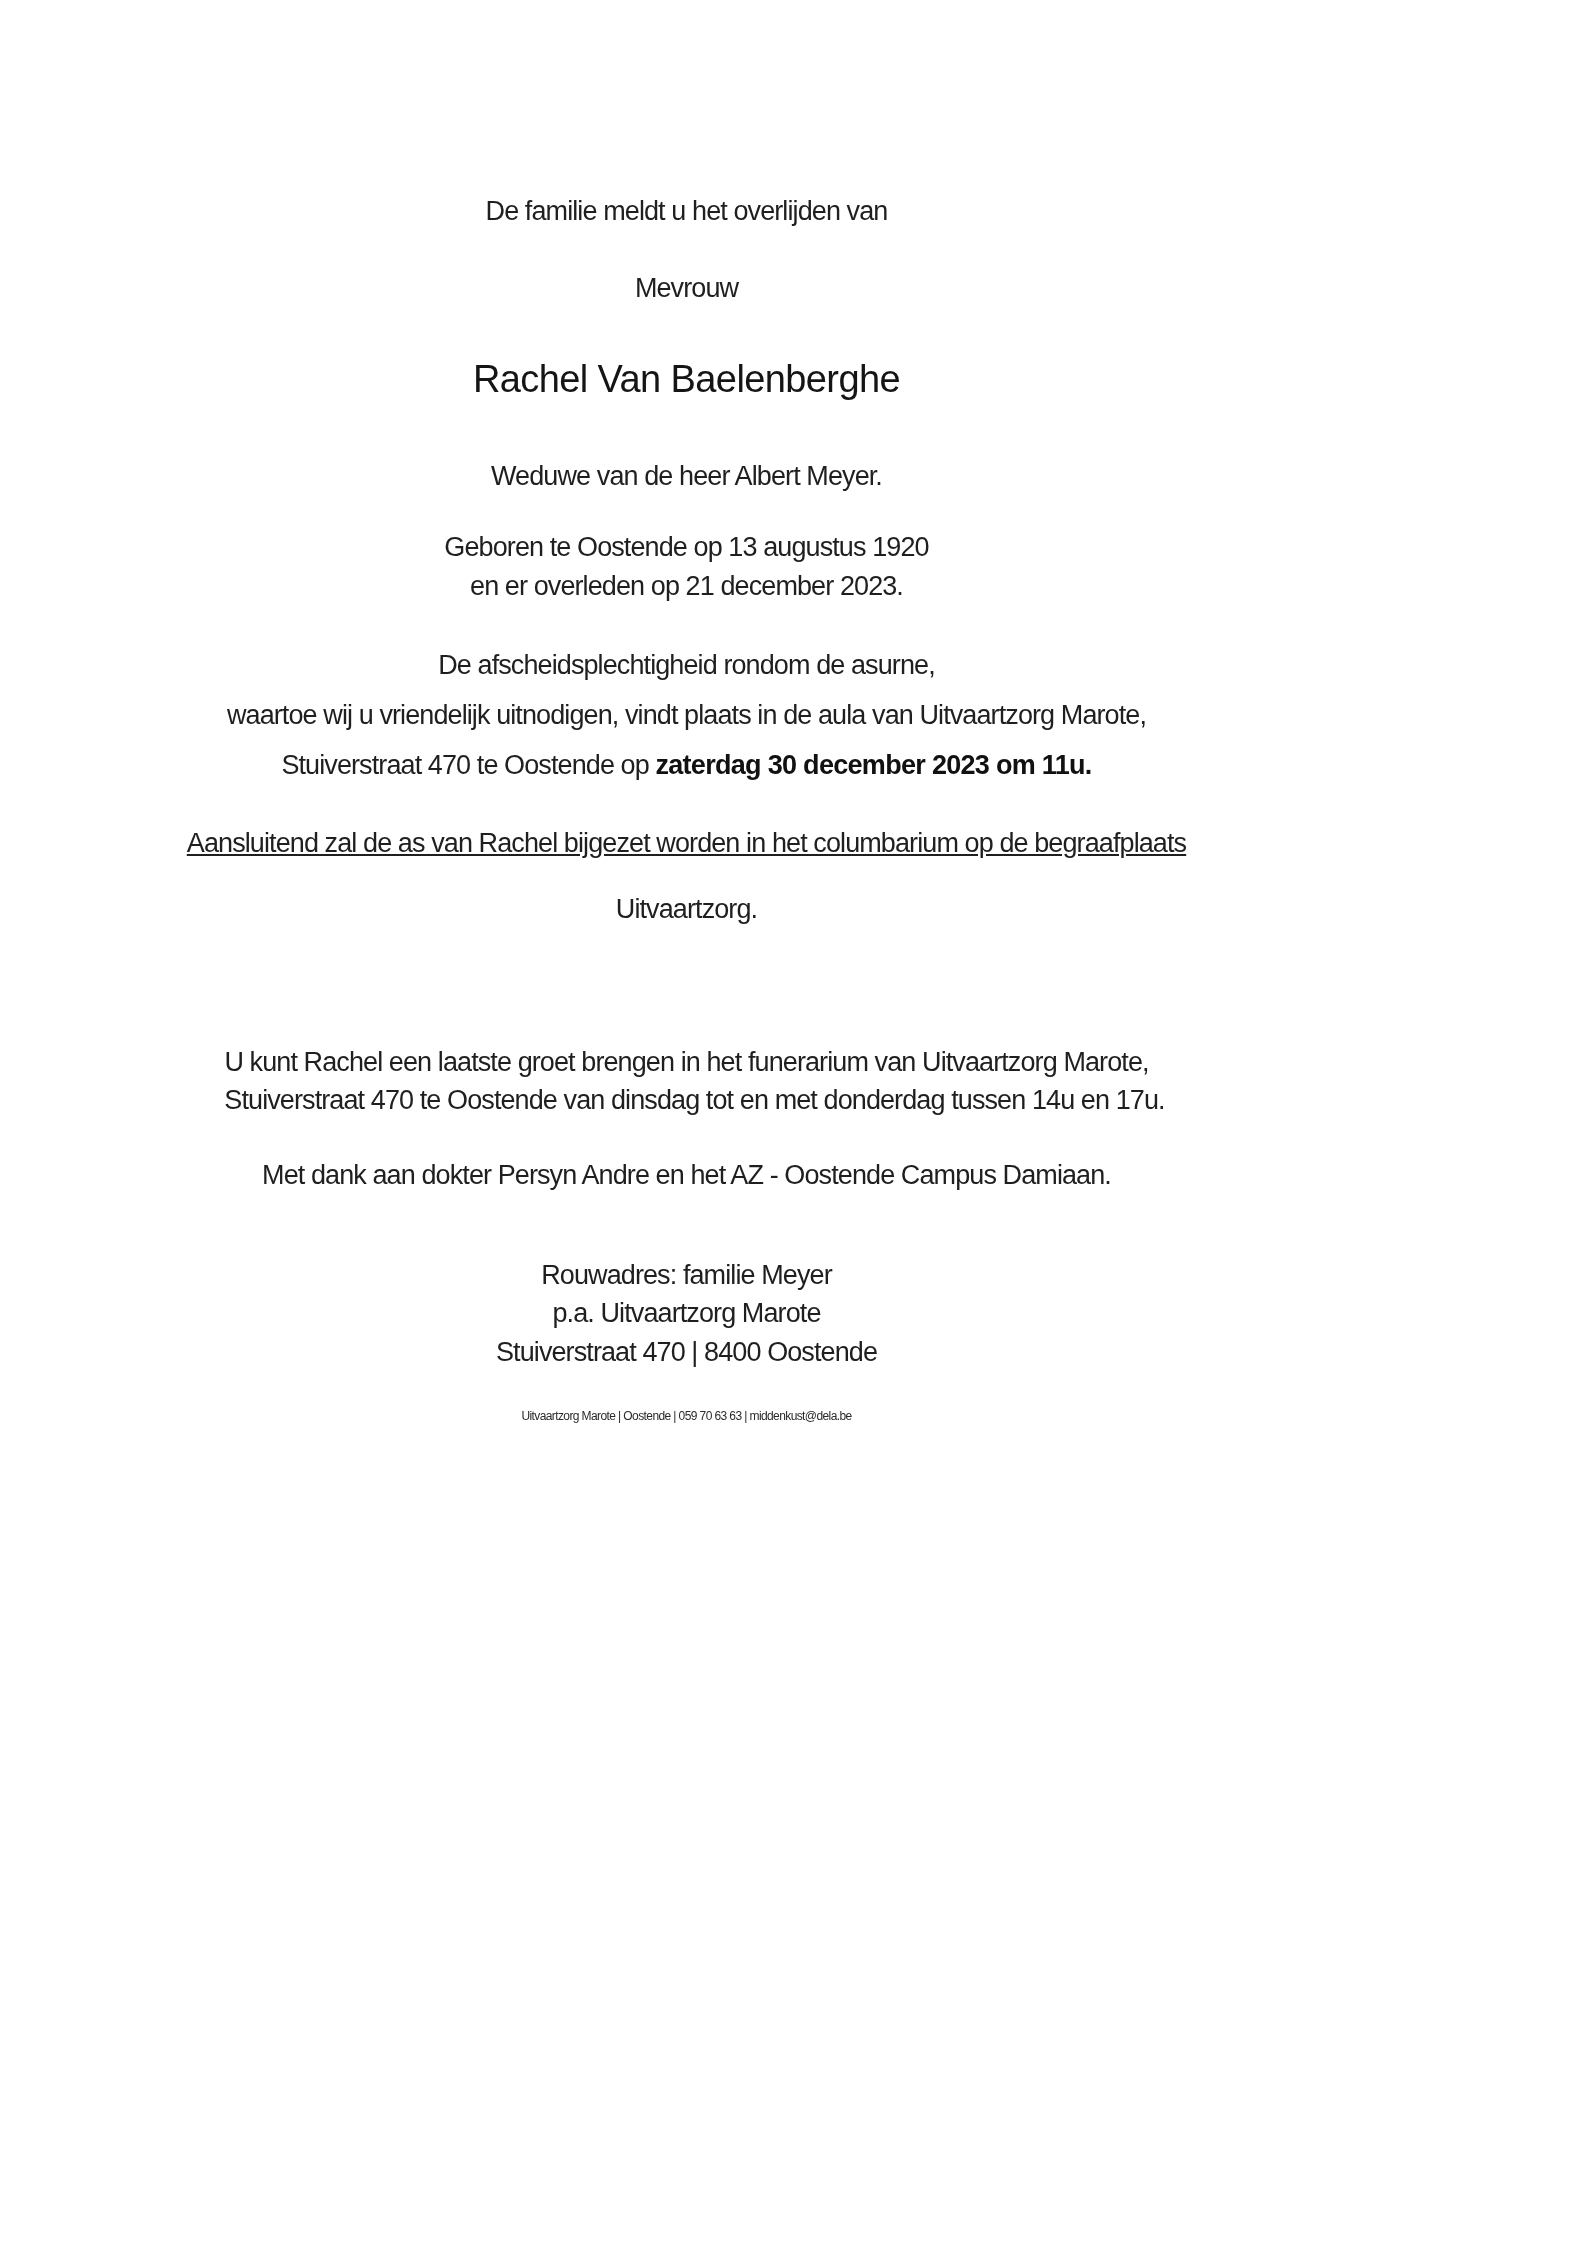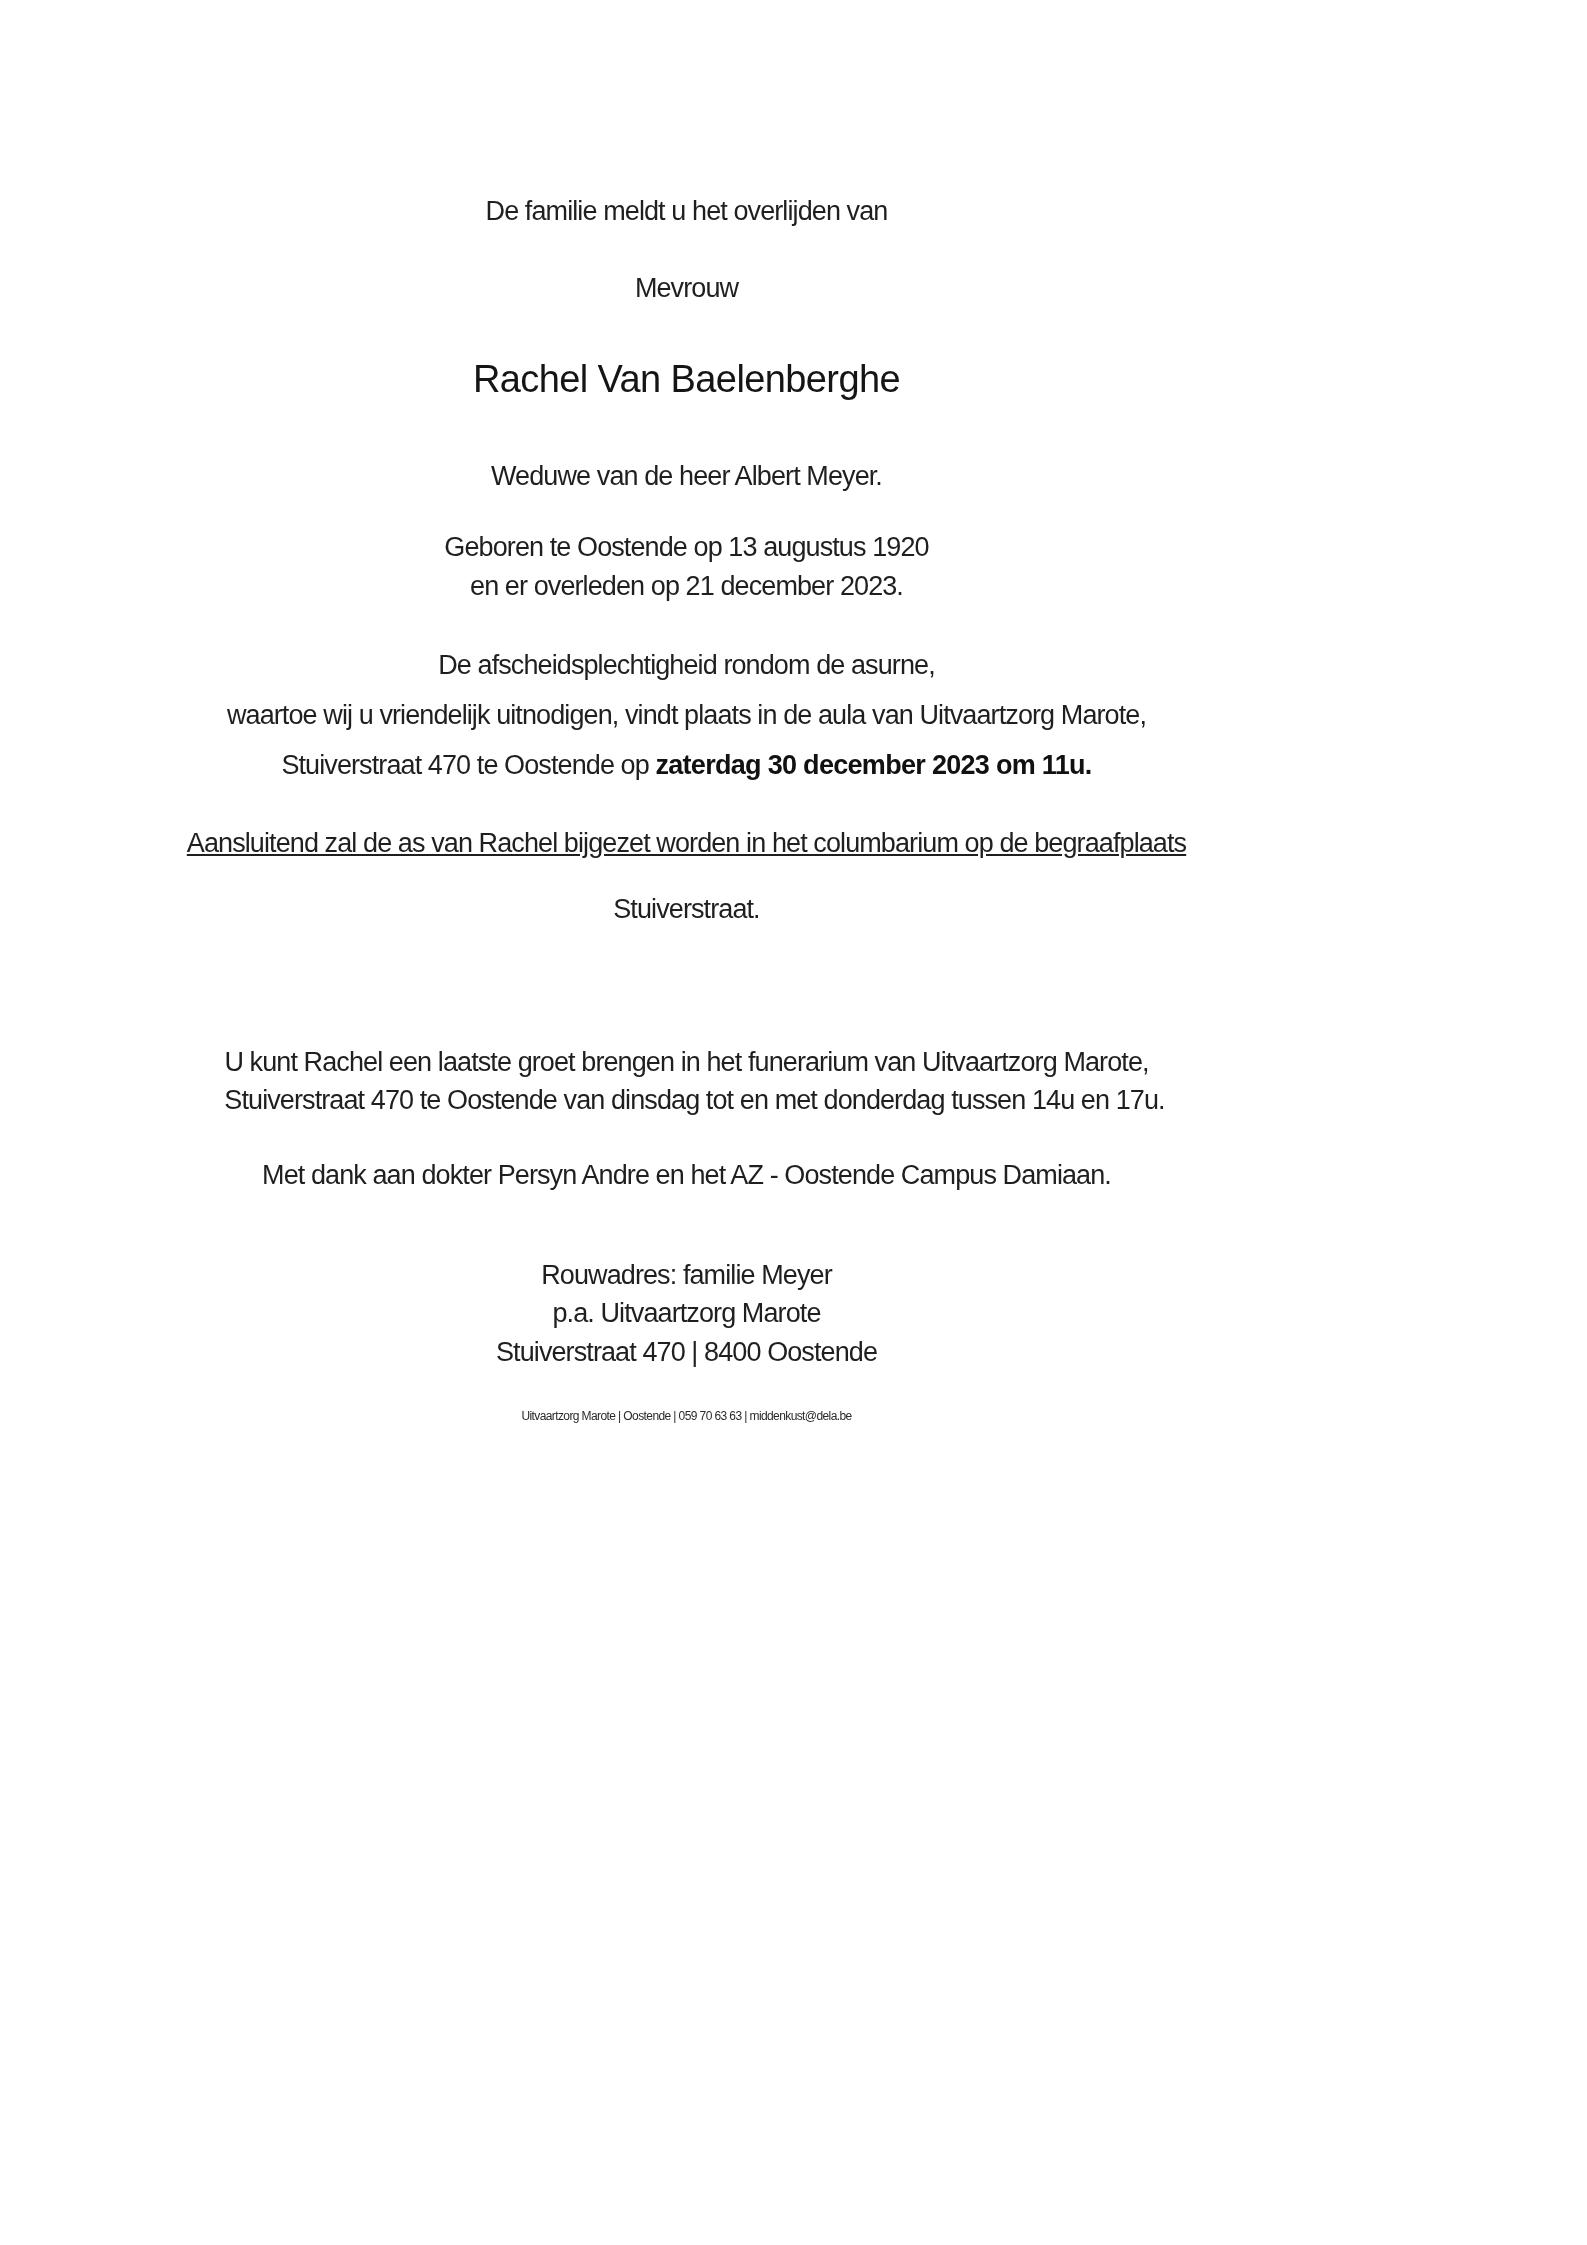--- a/index.html
+++ b/index.html
@@ -22,21 +22,21 @@
   <div class="line name" style="top:360px;">Rachel Van Baelenberghe</div>
   <div class="line" style="top:463px;">Weduwe van de heer Albert Meyer.</div>
   <div class="line" style="top:534px;">Geboren te Oostende op 13 augustus 1920</div>
   <div class="line" style="top:573px;">en er overleden op 21 december 2023.</div>
 
   <div class="line" style="top:652px;">De afscheidsplechtigheid rondom de asurne,</div>
   <div class="line" style="top:702px;">waartoe wij u vriendelijk uitnodigen, vindt plaats in de aula van Uitvaartzorg Marote,</div>
   <div class="line" style="top:752px;"><span>Stuiverstraat 470 te Oostende op </span><span class="bold">zaterdag 30 december 2023 om 11u.</span></div>
 
   <div class="line" style="top:830px;text-decoration:underline;">Aansluitend zal de as van Rachel bijgezet worden in het columbarium op de begraafplaats</div>
-  <div class="line" style="top:896px;">Stuiverstraat.</div>
+  <div class="line" style="top:896px;">Uitvaartzorg.</div>
 
   <div class="line" style="top:1049px;">U kunt Rachel een laatste groet brengen in het funerarium van Uitvaartzorg Marote,</div>
   <div class="line" style="top:1087px;padding-left:8px;">Stuiverstraat 470 te Oostende van dinsdag tot en met donderdag tussen 14u en 17u.</div>
 
   <div class="line" style="top:1162px;">Met dank aan dokter Persyn Andre en het AZ - Oostende Campus Damiaan.</div>
 
   <div class="line" style="top:1262px;">Rouwadres: familie Meyer</div>
   <div class="line" style="top:1300px;">p.a. Uitvaartzorg Marote</div>
   <div class="line" style="top:1339px;">Stuiverstraat 470 | 8400 Oostende</div>
 

